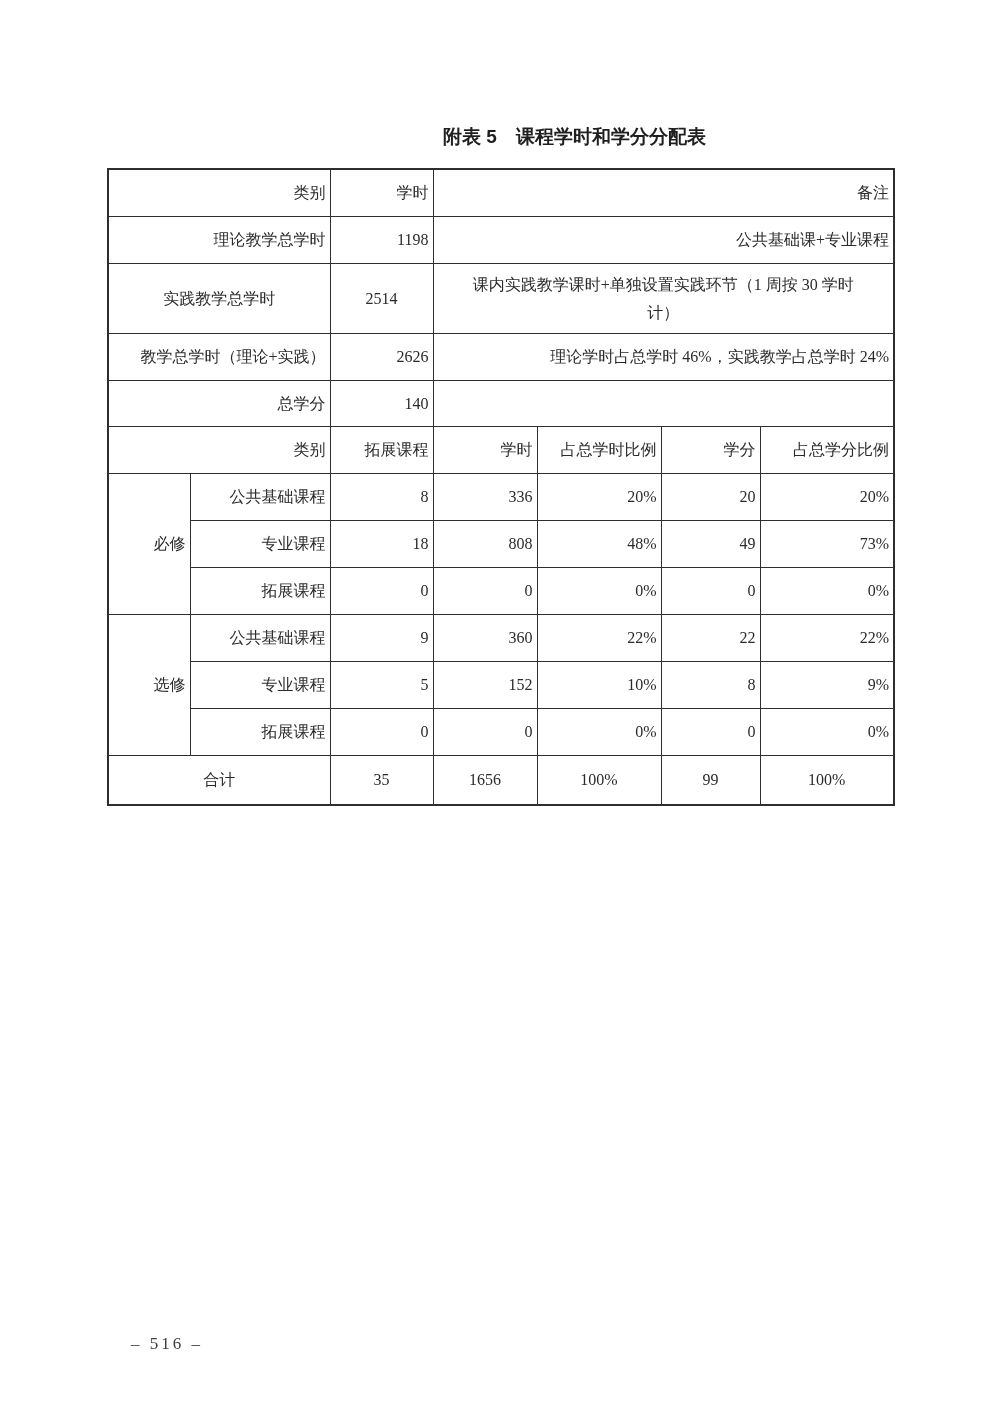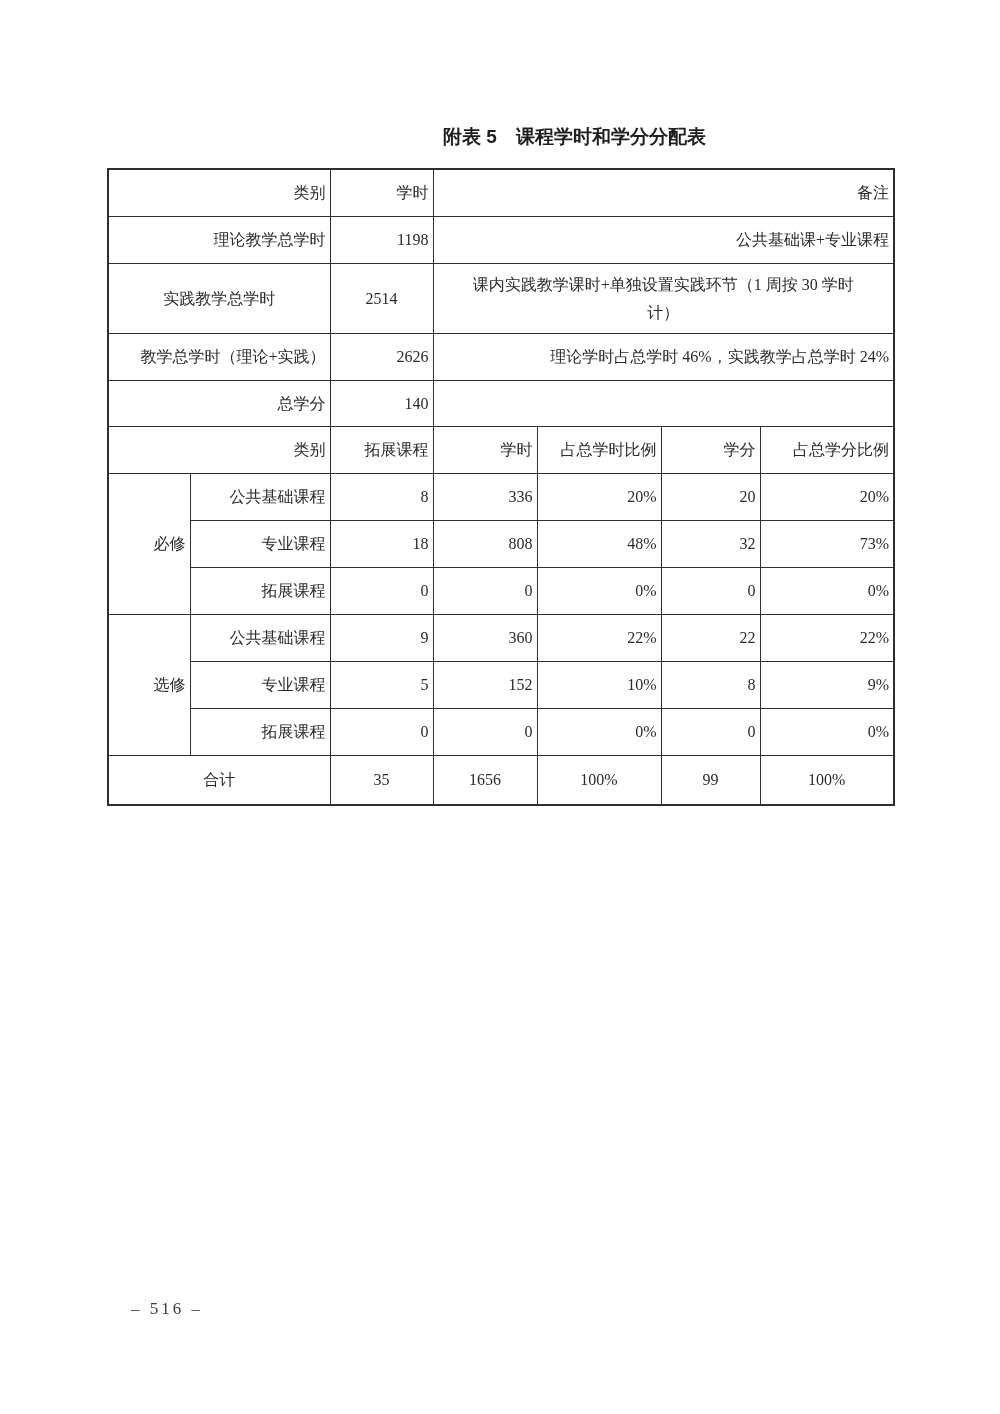--- a/index.html
+++ b/index.html
@@ -49,21 +49,21 @@
   tr.h71 td { height: 69px; }
   tr.h47 td { height: 45px; text-align: right; }
   tr.h50 td { height: 48px; }
   .remark-wrap {
     display: inline-block;
     max-width: 24.5em;
   }
   .page-num {
     position: absolute;
     left: 131px;
-    top: 1299px;
+    top: 1334px;
     font-size: 17px;
     color: #3d3d3d;
     letter-spacing: 3px;
   }
 </style>
 </head>
 <body>
 
 <div class="doc">
   <div class="doc-title">附表 5　课程学时和学分分配表</div>
@@ -123,21 +123,21 @@
       <td>336</td>
       <td>20%</td>
       <td>20</td>
       <td>20%</td>
     </tr>
     <tr class="h48">
       <td>专业课程</td>
       <td>18</td>
       <td>808</td>
       <td>48%</td>
-      <td>32</td>
+      <td>49</td>
       <td>73%</td>
     </tr>
     <tr class="h48">
       <td>拓展课程</td>
       <td>0</td>
       <td>0</td>
       <td>0%</td>
       <td>0</td>
       <td>0%</td>
     </tr>

